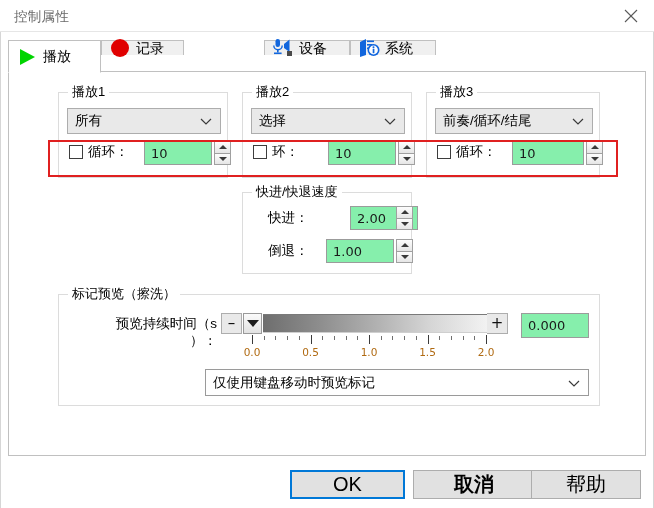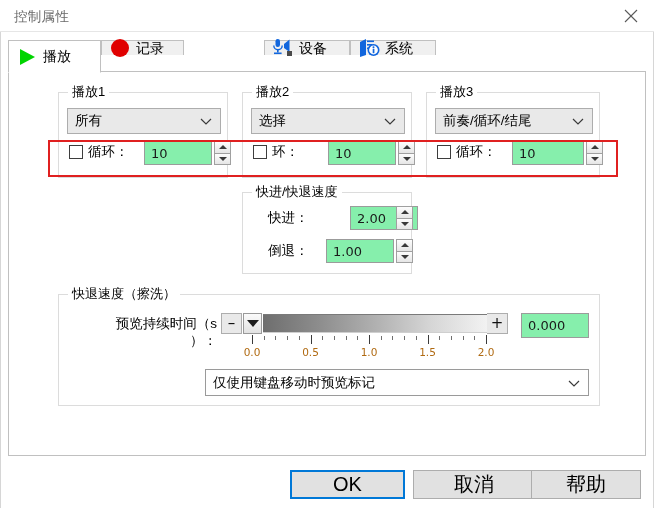--- a/index.html
+++ b/index.html
@@ -406,21 +406,21 @@
       <div class="up">
           <i></i>
         </div>
       <div class="down">
           <i></i>
         </div>
     </div>
   </div>
 
   <div class="group" style="left:49px;top:222px;width:542px;height:112px;">
-    <span class="gtitle">快退速度（擦洗）</span>
+    <span class="gtitle">标记预览（擦洗）</span>
 
     <div style="position:absolute;left:10px;top:20px;width:148px;text-align:right;font-size:13.5px;line-height:17px;">
       <div>预览持续时间（s</div>
       <div>）：</div>
     </div>
 
     <div class="sliderwrap" style="left:162px;top:18px;width:296px;height:48px;">
       <div class="sl-btn" style="left:0px;top:0px;">
         <span>–</span>
       </div>
@@ -472,18 +472,18 @@
       </svg>
     </div>
   </div>
 </div>
 
 <div class="redbox" style="left:48px;top:140px;width:570px;height:37px;"></div>
 
 <div class="btn primary" style="left:290px;top:470px;width:115px;">
   <span>OK</span>
 </div>
-<div class="btn" style="left:413px;top:470px;width:122px;">
+<div class="btn" style="left:413px;top:470px;width:122px;font-weight:bold;">
   <span>取消</span>
 </div>
 <div class="btn" style="left:531px;top:470px;width:110px;">
   <span>帮助</span>
 </div>
 
 </body></html>

